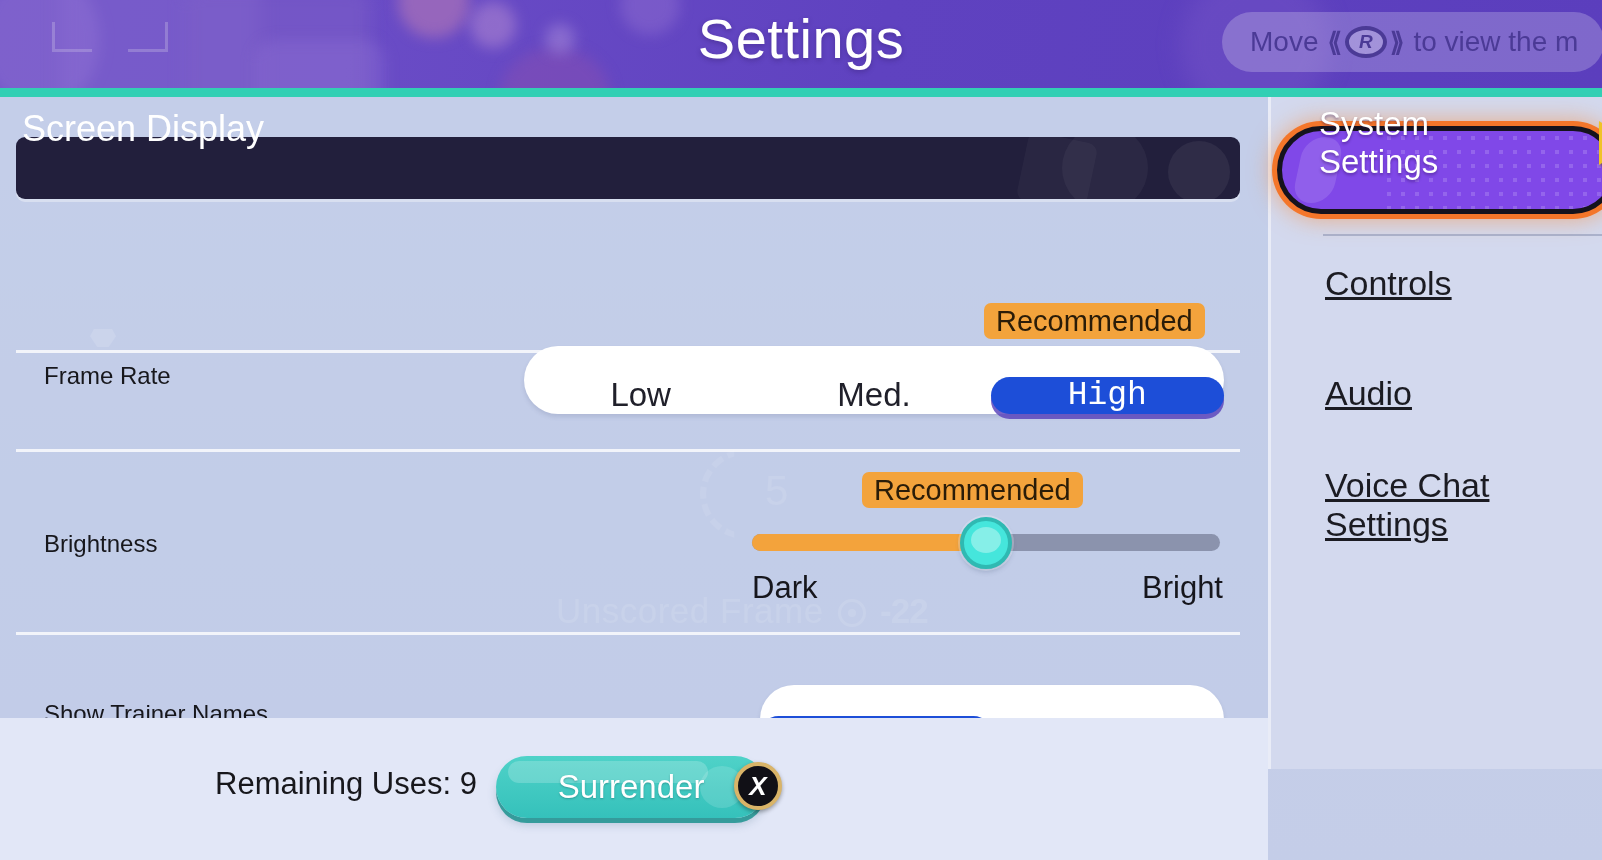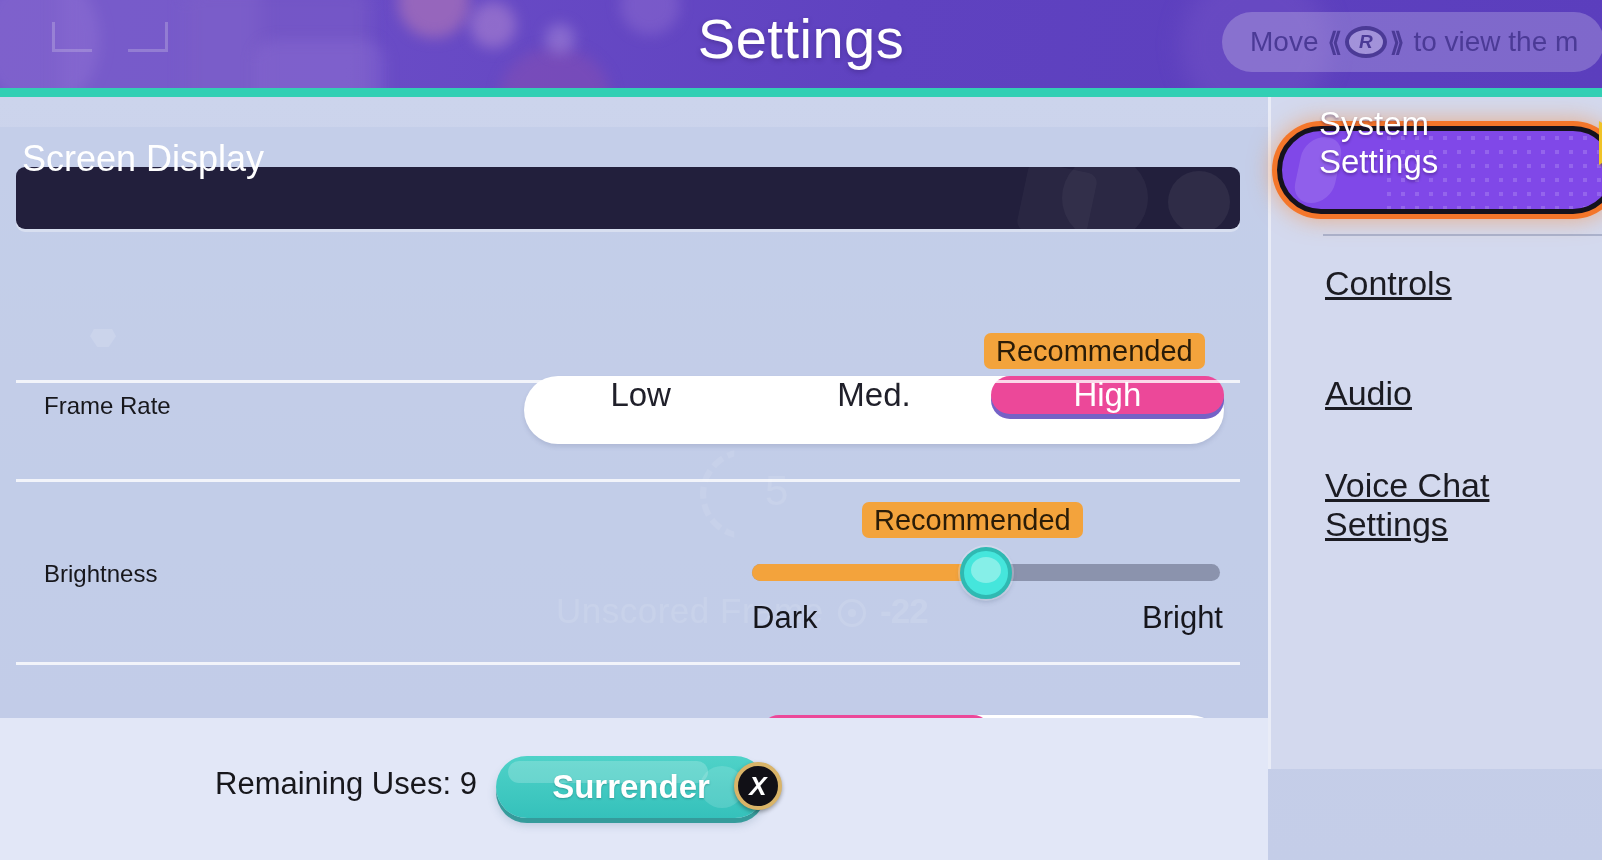--- a/index.html
+++ b/index.html
@@ -82,21 +82,20 @@
     background:rgba(255,255,255,.5);
     clip-path:polygon(0 40%,15% 0,85% 0,100% 40%,72% 100%,28% 100%); }
   .wm-blob{ position:absolute; border-radius:50%; background:rgba(255,255,255,.10); }
   .wmb1{ left:280px; top:700px; width:150px; height:120px; }
   .wmb2{ left:60px; top:640px; width:110px; height:90px; }
 
   
   #panel{
     position:absolute; left:0; top:97px; width:1268px; height:621px;
     background:rgba(193,204,231,.72);
-    margin-top:30px;
   }
   #section-bar{
     position:absolute; left:16px; top:40px; width:1224px; height:62px;
     background:#221f3c; border-radius:9px; overflow:hidden;
     box-shadow:0 3px 0 rgba(255,255,255,.35);
   }
   #section-bar .sb-c1{ position:absolute; right:92px; top:-12px; width:86px; height:86px;
     border-radius:50%; background:rgba(255,255,255,.045); }
   #section-bar .sb-c2{ position:absolute; right:10px; top:4px; width:62px; height:62px;
     border-radius:50%; background:rgba(255,255,255,.06); }
@@ -104,28 +103,28 @@
     border-radius:10px; background:rgba(255,255,255,.035); transform:rotate(12deg); }
   #section-title{
     position:absolute; left:22px; top:11px; font-size:36px; color:#ffffff; font-weight:400;
   }
   .row-label{ position:absolute; left:44px; font-size:24px; color:#17171c; white-space:nowrap; }
   .divider{ position:absolute; left:16px; width:1224px; height:3px; background:rgba(255,255,255,.78); }
 
   
   .seg{
     position:absolute; height:68px; border-radius:34px; background:#ffffff;
-    display:flex; align-items:flex-start; overflow:visible;
+    display:flex; align-items:flex-end; overflow:visible;
     box-shadow:0 3px 4px rgba(90,100,140,.18);
   }
   .seg-opt{
     flex:1; display:flex; align-items:center; justify-content:center;
     font-size:33px; color:#20202a; border-radius:34px; position:relative;
   }
-  .seg-opt.sel{ background:#ec4899; color:#ffffff; box-shadow:0 5px 0 rgba(93,70,188,.85); }
+  .seg-opt.sel{ background:#1d4ed8; color:#ffffff; box-shadow:0 5px 0 rgba(93,70,188,.85);font-family:Liberation Mono, monospace; }
 
   .rec-badge{
     position:absolute; height:36px; padding:12px 12px; border-radius:7px;
     background:#f3a33c; color:#2a1c08; font-size:29px;
     display:flex; align-items:center; justify-content:center; white-space:nowrap;
   }
 
   
   #slider-track{
     position:absolute; left:752px; top:437px; width:468px; height:17px;
@@ -149,21 +148,21 @@
   
   #footer{
     position:absolute; left:0; top:718px; width:1268px; height:142px;
     background:#e2e7f7;
   }
   #remaining{ position:absolute; left:215px; top:766px; font-size:31px; color:#17171c; }
   #surrender-btn{
     position:absolute; left:496px; top:756px; width:270px; height:62px;
     border-radius:31px; background:linear-gradient(180deg,#4fd2c8 0%,#35c1bb 100%);
     box-shadow:0 5px 0 rgba(38,150,147,.9), 0 7px 9px rgba(70,110,140,.25);
-    display:flex; align-items:center; justify-content:center;font-weight:bold;
+    display:flex; align-items:center; justify-content:center;
   }
   #surrender-btn .gloss{
     position:absolute; left:12px; top:5px; width:200px; height:22px;
     border-radius:14px; background:rgba(255,255,255,.20);
   }
   #surrender-btn .circ{
     position:absolute; right:22px; top:10px; width:44px; height:42px;
     border-radius:50%; background:rgba(255,255,255,.14);
   }
   #surrender-label{ font-size:33px; color:#ffffff; position:relative; z-index:2;

